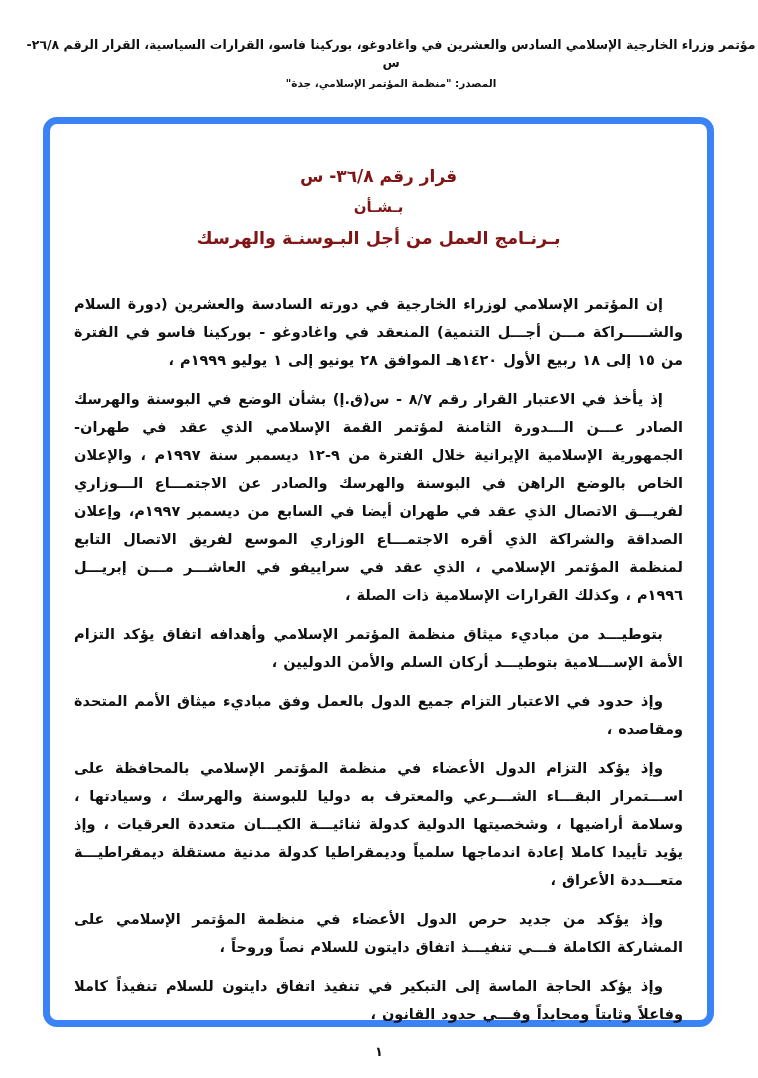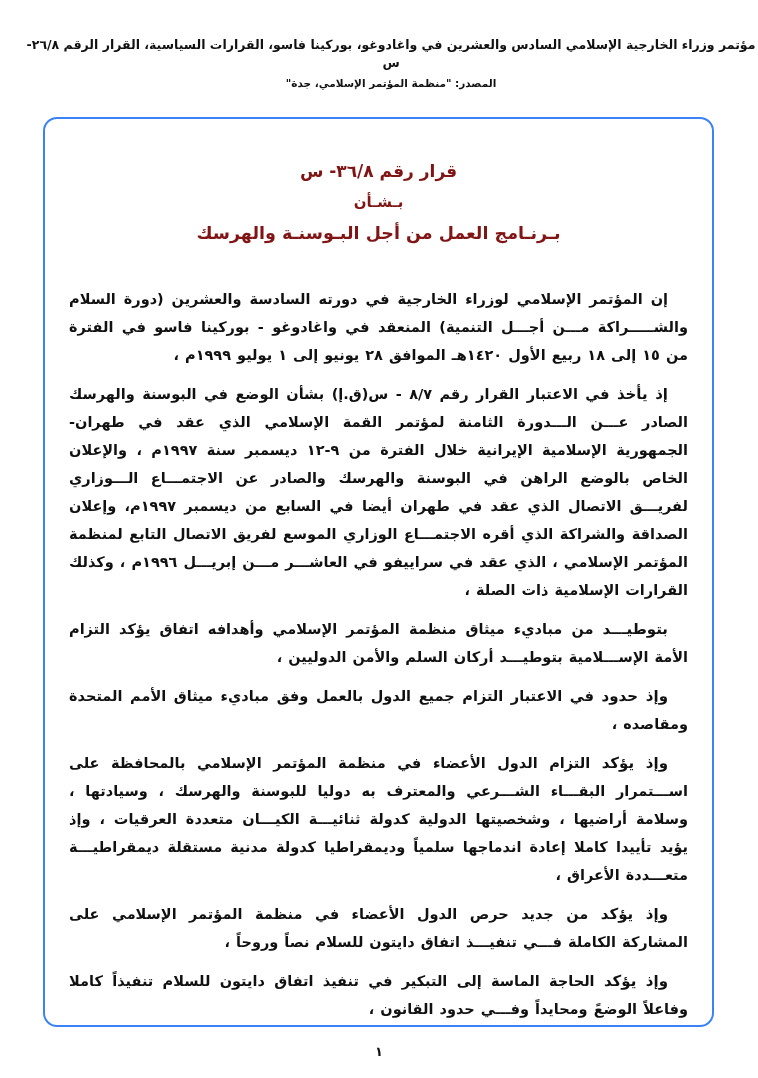--- a/index.html
+++ b/index.html
@@ -31,21 +31,21 @@
     font-weight: bold;
     margin-top: 6px;
   }
   .frame {
     box-sizing: border-box;
     position: absolute;
     left: 43px;
     top: 117px;
     width: 671px;
     height: 910px;
-    border: 2px solid #3b82f6;
+    border: 7px solid #3b82f6;
     border-radius: 14px;
     background: #ffffff;
   }
   .content {
     direction: rtl;
     padding: 42px 24px 0 24px;
   }
   .title-block {
     text-align: center;
   }
@@ -108,19 +108,19 @@
       <p class="body-par"><span class="lead">إذ يأخذ</span><span> في الاعتبار  القرار رقم ٨/٧ - س(ق.إ) بشأن الوضع في البوسنة والهرسك الصادر عـــن الـــدورة الثامنة لمؤتمر القمة الإسلامي الذي عقد في طهران- الجمهورية الإسلامية الإيرانية خلال الفترة من ٩-١٢ ديسمبر سنة ١٩٩٧م ، والإعلان الخاص بالوضع الراهن في البوسنة والهرسك والصادر عن الاجتمـــاع الـــوزاري لفريـــق الاتصال الذي عقد في طهران أيضا في السابع من ديسمبر ١٩٩٧م، وإعلان الصداقة والشراكة الذي أقره الاجتمـــاع الوزاري الموسع لفريق الاتصال التابع لمنظمة المؤتمر الإسلامي ، الذي عقد في سراييفو في العاشـــر مـــن إبريـــل ١٩٩٦م ، وكذلك القرارات الإسلامية ذات الصلة ،</span></p>
 
       <p class="body-par"><span class="lead">بتوطيـــد</span><span> من مباديء ميثاق منظمة المؤتمر الإسلامي وأهدافه اتفاق يؤكد التزام الأمة الإســـلامية بتوطيـــد أركان السلم والأمن الدوليين ،</span></p>
 
       <p class="body-par"><span class="lead">وإذ حدود</span><span> في الاعتبار التزام جميع الدول بالعمل وفق مباديء ميثاق الأمم المتحدة ومقاصده ،</span></p>
 
       <p class="body-par"><span class="lead">وإذ يؤكد</span><span> التزام الدول الأعضاء في منظمة المؤتمر الإسلامي بالمحافظة على اســـتمرار البقـــاء الشـــرعي والمعترف به دوليا للبوسنة والهرسك ، وسيادتها ، وسلامة أراضيها ، وشخصيتها الدولية كدولة ثنائيـــة الكيـــان متعددة العرقيات ، وإذ يؤيد تأييدا كاملا إعادة اندماجها سلمياً وديمقراطيا كدولة مدنية مستقلة ديمقراطيـــة متعـــددة الأعراق ،</span></p>
 
       <p class="body-par"><span class="lead">وإذ يؤكد</span><span> من جديد حرص الدول الأعضاء في منظمة المؤتمر الإسلامي على المشاركة الكاملة فـــي تنفيـــذ اتفاق دايتون للسلام نصاً وروحاً ،</span></p>
 
-      <p class="body-par"><span class="lead">وإذ يؤكد</span><span> الحاجة الماسة إلى التبكير في تنفيذ اتفاق دايتون للسلام تنفيذاً كاملا وفاعلاً الوضعً ومحايداً وفـــي حدود القانون ،</span></p>
+      <p class="body-par"><span class="lead">وإذ يؤكد</span><span> الحاجة الماسة إلى التبكير في تنفيذ اتفاق دايتون للسلام تنفيذاً كاملا وفاعلاً وثابتاً ومحايداً وفـــي حدود القانون ،</span></p>
     </div>
 
   </div>
 </div>
 
 <div class="page-number">١</div>
 
 </body></html>

